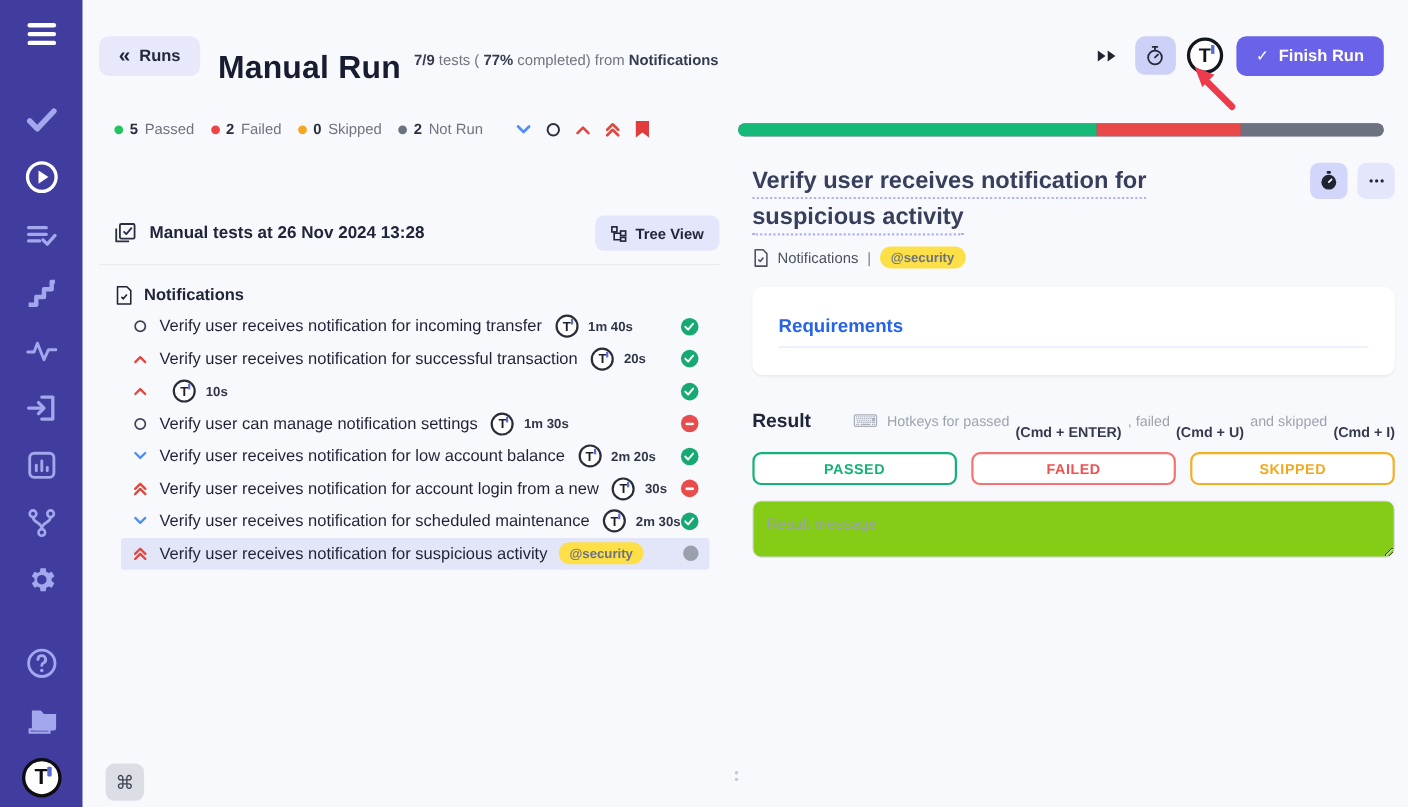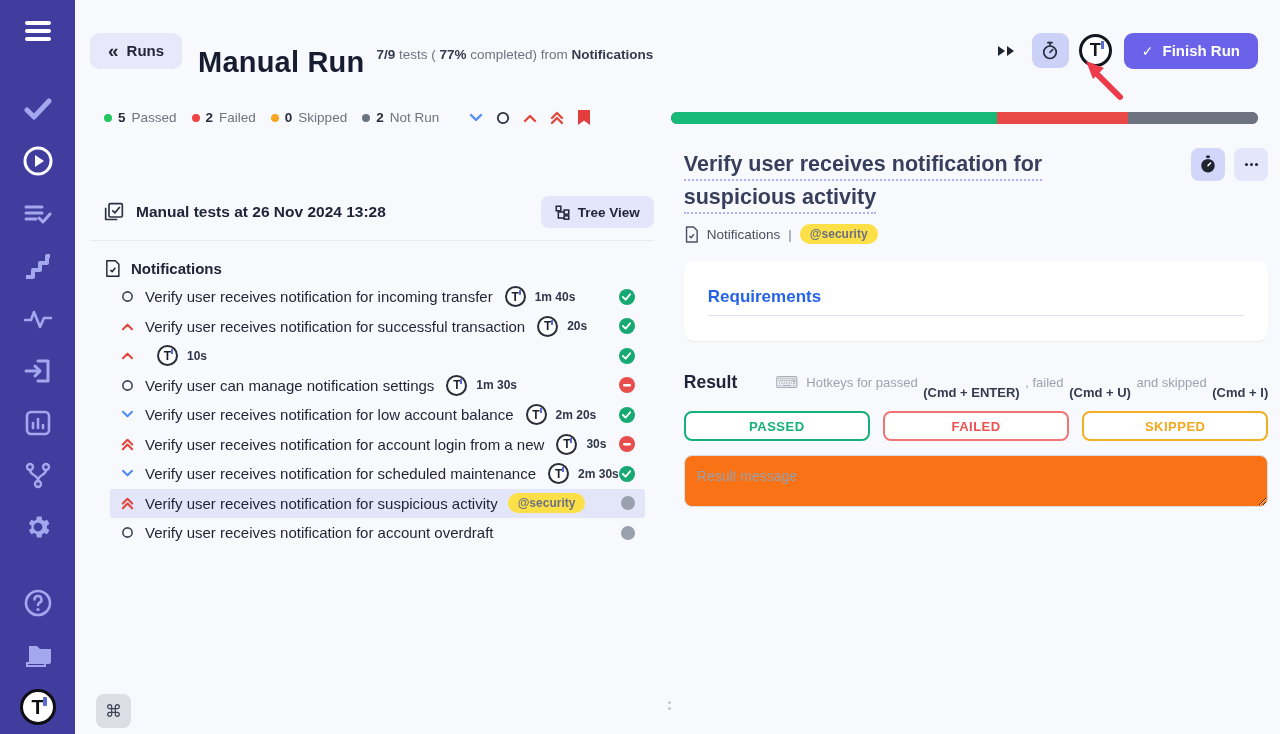--- a/index.html
+++ b/index.html
@@ -114,21 +114,21 @@
   .hotkeys { margin-left:38px; font-size:13px; color:#9ca3af; display:flex; align-items:center; gap:2px; white-space:pre; }
   .hotkeys .kb { font-size:16px; color:#aab0ba; margin-right:6px; font-family:"DejaVu Sans",sans-serif; }
   .hotkeys b { color:#353b4e; font-weight:700;margin-top:20px; }
 
   .verdicts { display:flex; gap:13px; margin-top:11px; }
   .vb { flex:1; height:30px; background:#fff; border-radius:8px; font-size:13px; font-weight:700; letter-spacing:.5px; cursor:pointer; font-family:inherit; }
   .vb-passed { border:2px solid #14b178; color:#14b178; }
   .vb-failed { border:2px solid #f07575; color:#ef5050; }
   .vb-skipped { border:2px solid #f2b024; color:#f2a81d; }
 
-  .msg { margin-top:14px; width:100%; height:52px; border:1px solid #d9dde5; border-radius:8px; background:#f97316; resize:both; padding:12px 12px; font-size:14px; color:#20263a; font-family:inherit; }
+  .msg { margin-top:14px; width:100%; height:52px; border:1px solid #d9dde5; border-radius:8px; background:#84cc16; resize:both; padding:12px 12px; font-size:14px; color:#20263a; font-family:inherit; }
   .msg::placeholder { color:#99a0ab; }
 </style>
 </head>
 <body>
 
 <aside class="rail">
   <span class="ric ric-menu">
     <svg width="30" height="24" viewBox="0 0 30 24">
         <g fill="#fff">
           <rect x="2" y="2" width="26" height="4" rx="2"></rect>
@@ -503,29 +503,20 @@
                   <path d="M2 7l5-5 5 5"></path>
                   <path d="M2 12l5-5 5 5"></path>
                 </g>
               </svg>
             </span>
           <span class="rowtitle">Verify user receives notification for suspicious activity</span>
           <span class="tagpill">@security</span>
           <span class="badge b-notrun"></span>
         </div>
 
-        <div class="row">
-          <span class="pri">
-              <svg width="13" height="13" viewBox="0 0 14 14">
-                <circle cx="7" cy="7" r="5" stroke="#3b4254" stroke-width="1.7" fill="none"></circle>
-              </svg>
-            </span>
-          <span class="rowtitle">Verify user receives notification for account overdraft</span>
-          <span class="badge b-notrun"></span>
-        </div>
 
       </div>
 
       <button class="cmd-chip"><span>⌘</span></button>
     </section>
 
     <div class="resizer"></div>
 
     <section class="detail">
       <div class="titlerow">

